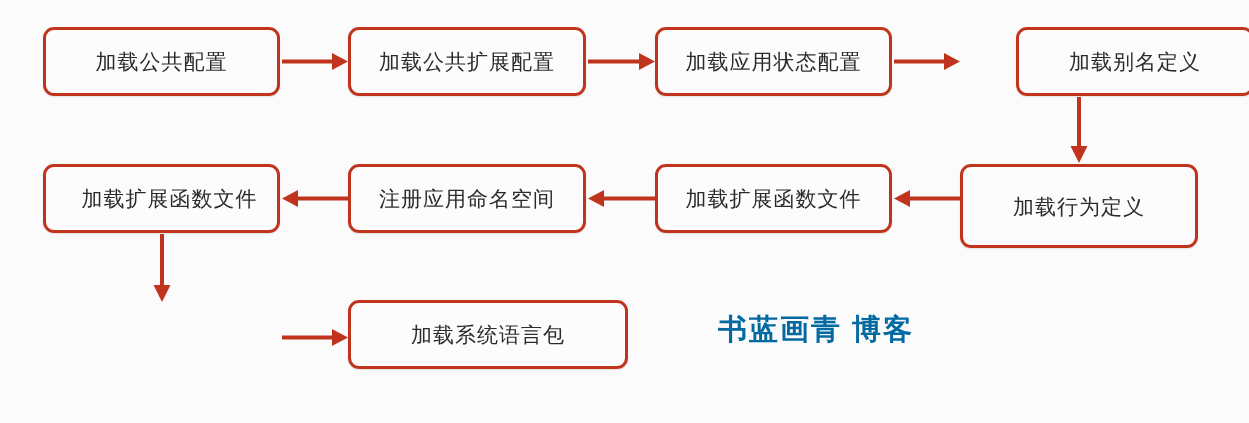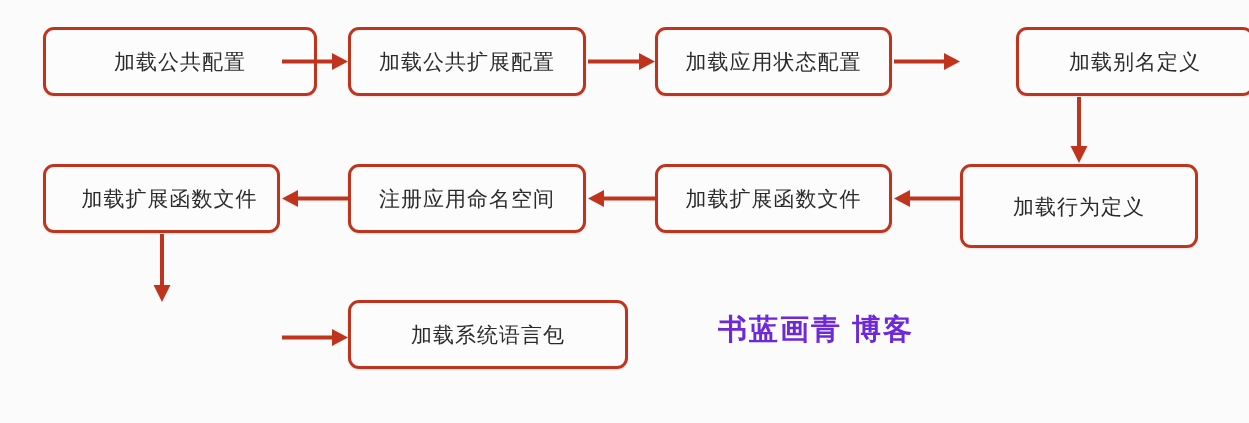--- a/index.html
+++ b/index.html
@@ -40,33 +40,33 @@
   
   .conn {
     position: absolute;
     pointer-events: none;
   }
   .conn svg { display: block; overflow: visible; }
 
   
   .watermark {
     position: absolute;
-    color: #6d28d9;
+    color: #0369a1;
     font-size: 29px;
     font-weight: 700;
     letter-spacing: 2px;
     white-space: nowrap;
   }
 </style>
 </head>
 <body>
 
 <div id="canvas">
 
-  <div class="node" style="left:43px;  top:27px;  width:274px; height:69px;">
+  <div class="node" style="left:43px;  top:27px;  width:237px; height:69px;">
     <span class="node-label">加载公共配置</span>
   </div>
 
   <div class="node" style="left:348px; top:27px;  width:238px; height:69px;">
     <span class="node-label">加载公共扩展配置</span>
   </div>
 
   <div class="node" style="left:655px; top:27px;  width:237px; height:69px;">
     <span class="node-label">加载应用状态配置</span>
   </div>

